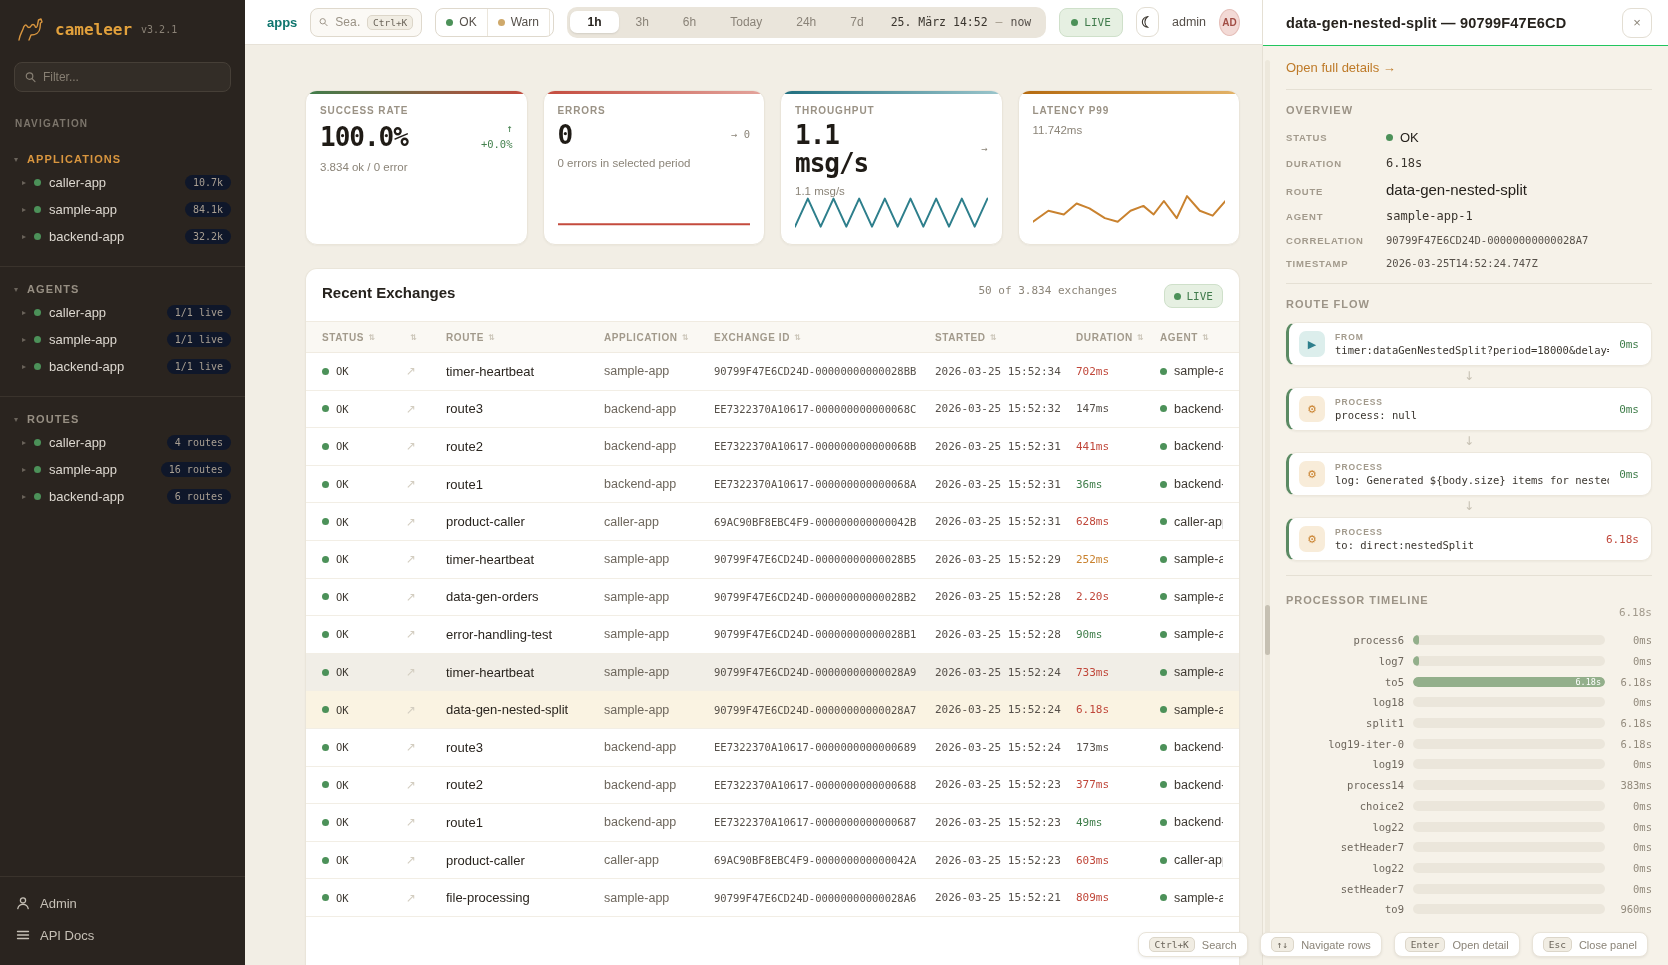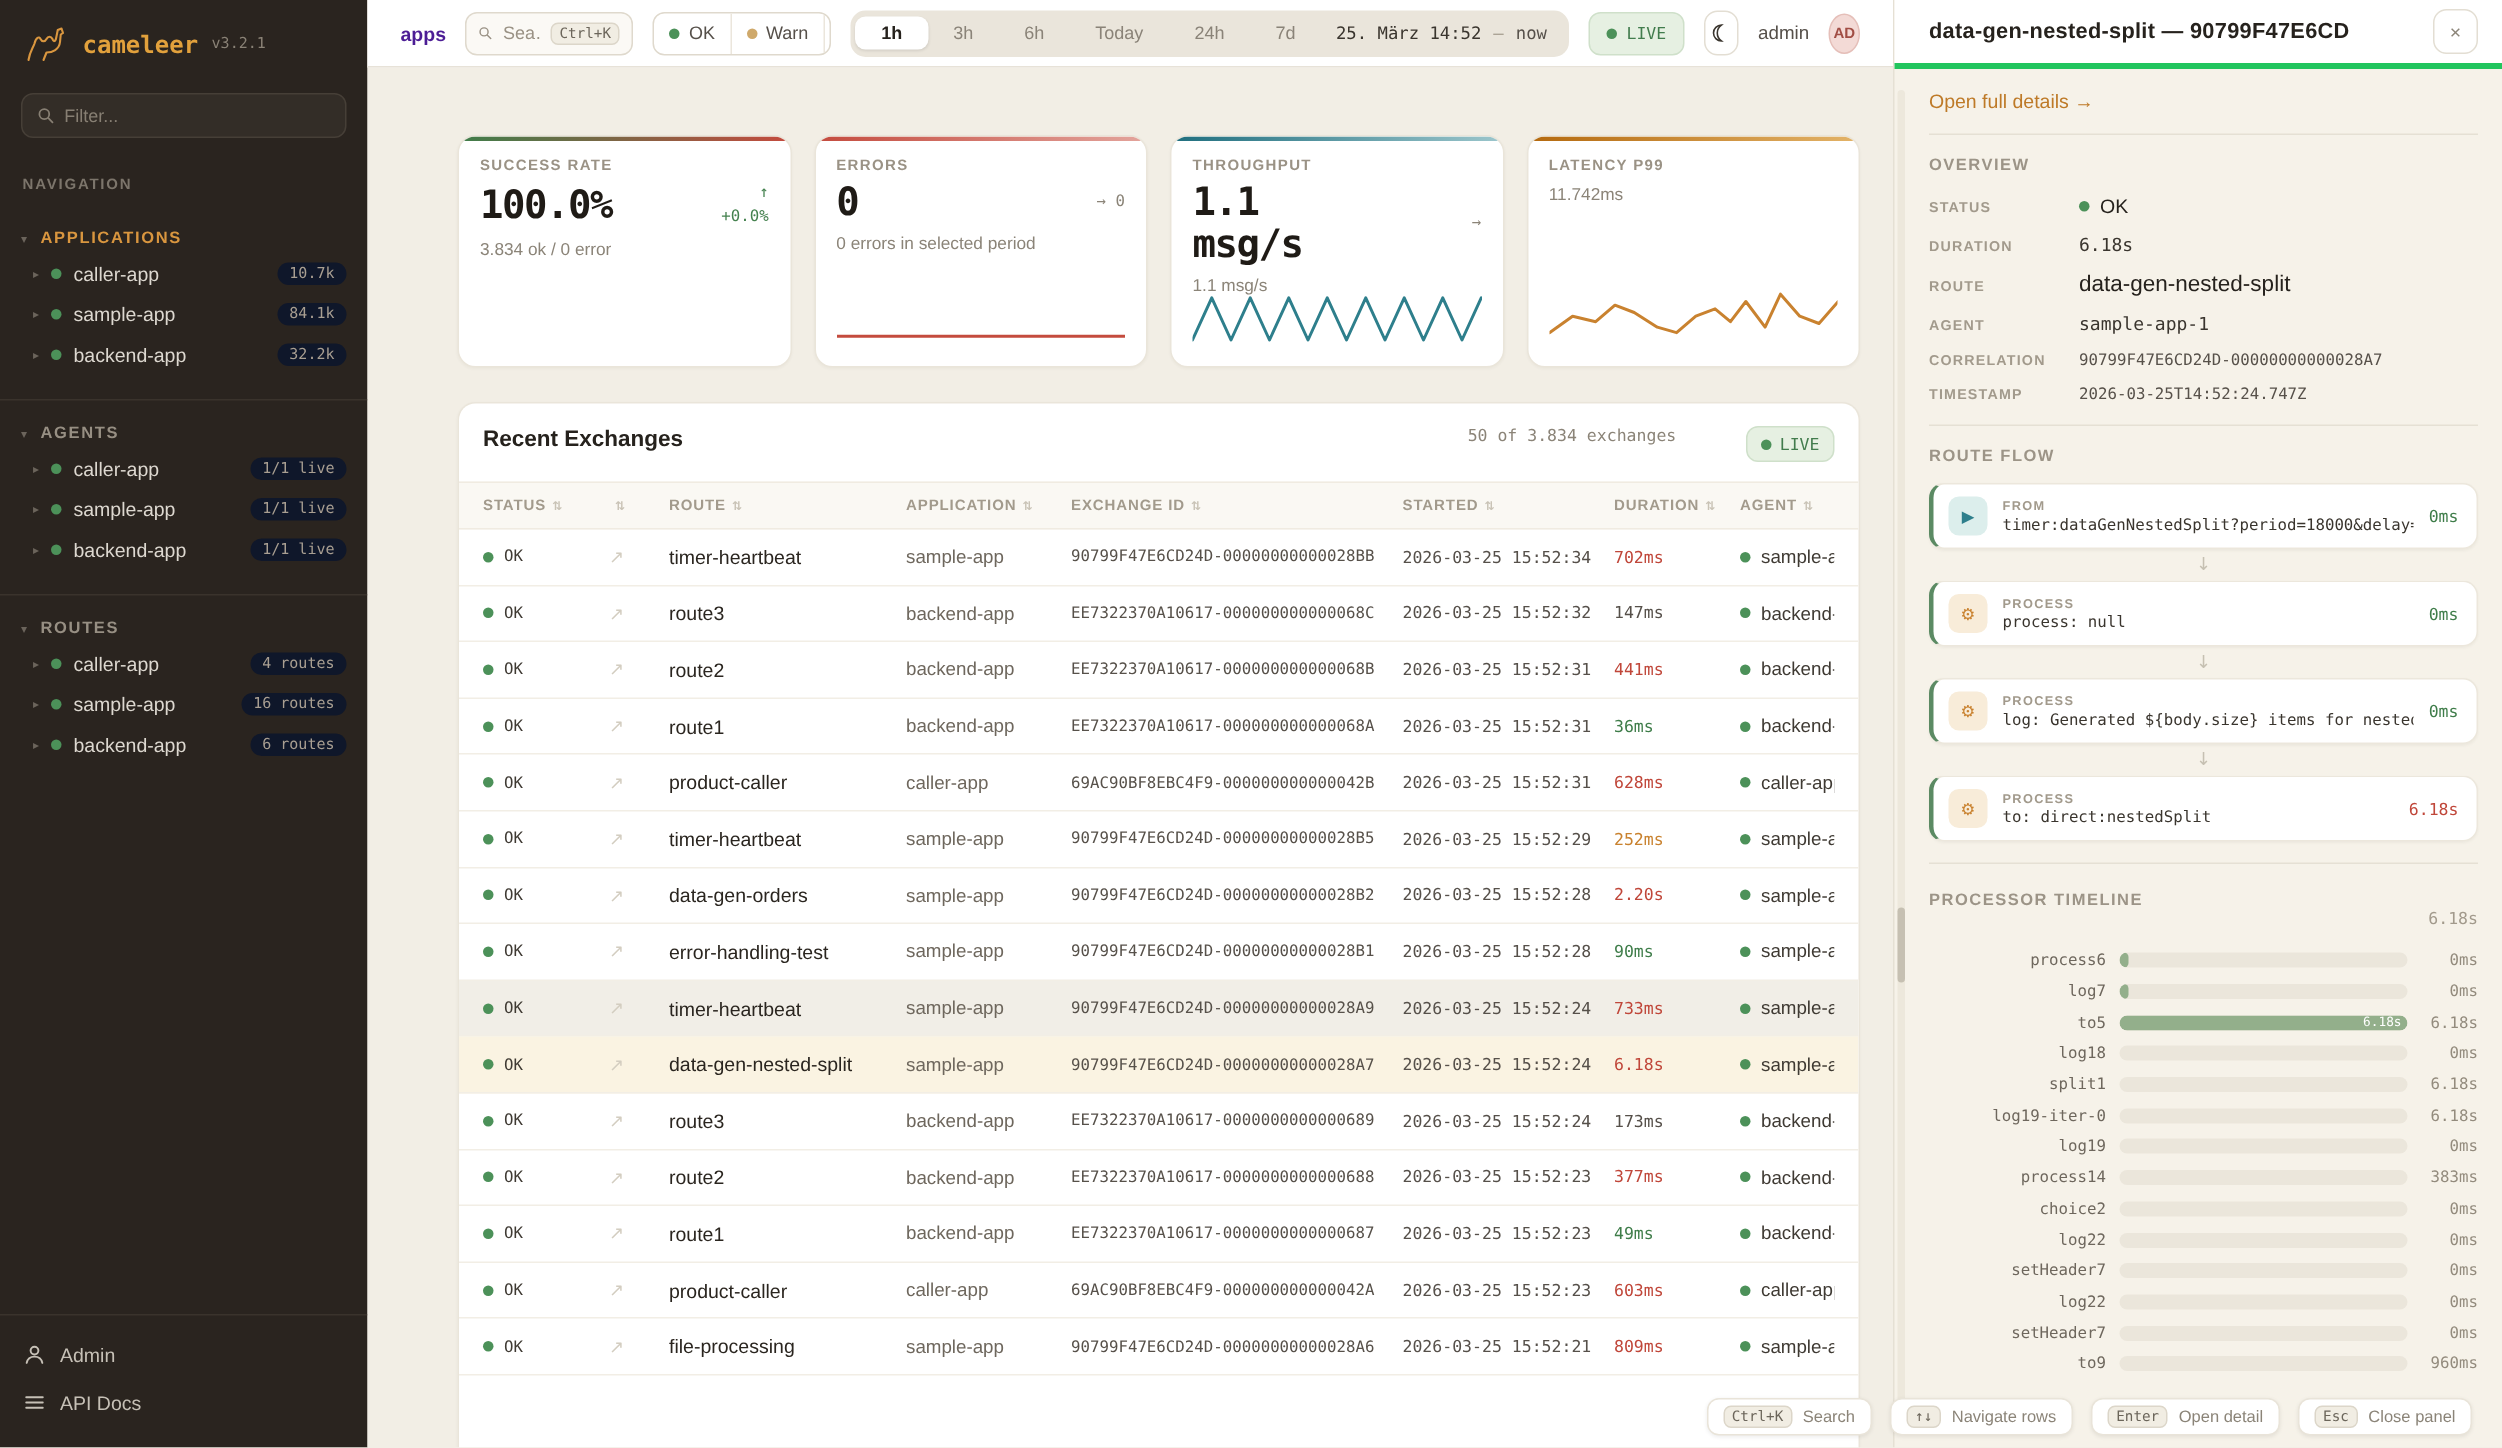--- a/index.html
+++ b/index.html
@@ -32,21 +32,21 @@
   .item-name { font-size:13px; color:#DDD8D0; }
   .badge { margin-left:auto; background:#0f172a; color:#A99F92; border-radius:9px;
     padding:2px 8px; font-size:10px; font-family:"DejaVu Sans Mono",monospace; }
   .sidebar-footer { margin-top:auto; border-top:1px solid #3A332C; padding:10px 16px 14px 16px; }
   .foot-item { display:flex; align-items:center; gap:10px; height:32px; color:#C6C0B6; font-size:13px; cursor:pointer; }
 
   
   .main { flex:1; display:flex; flex-direction:column; min-width:0; background:#F2EEE5; position:relative; }
   .topbar { height:45px; min-height:45px; background:#FFFFFF; border-bottom:1px solid #E7E2D8;
     display:flex; align-items:center; padding:0 22px; gap:13px; }
-  .ctx-label { font-size:13px; font-weight:bold; color:#4c1d95; }
+  .ctx-label { font-size:13px; font-weight:bold; color:#0f766e; }
   .searchbox { display:flex; align-items:center; gap:7px; border:1px solid #DFD9CD; background:#FBF9F5;
     border-radius:8px; height:29px; padding:0 8px; width:112px; }
   .search-ph { font-size:12px; color:#9A9285; white-space:nowrap; overflow:hidden; }
   .kbd { font-family:"DejaVu Sans Mono",monospace; font-size:9.5px; color:#6B655A; background:#F1EDE3;
     border:1px solid #DCD6C9; border-radius:5px; padding:1px 5px; white-space:nowrap; }
   .filter-group { display:flex; border:1px solid #DFD9CD; background:#fff; border-radius:8px; overflow:hidden; height:29px; }
   .filter-chip { display:flex; align-items:center; gap:6px; padding:0 10px; font-size:12px; color:#56504A; cursor:pointer; }
   .filter-chip + .filter-chip { border-left:1px solid #EBE6DC; }
   .fdot { width:7px; height:7px; border-radius:50%; }
   .segment { display:flex; align-items:center; background:#EAE5DB; border-radius:10px; padding:3px; height:31px; }
@@ -106,21 +106,21 @@
   .c-id { font-family:"DejaVu Sans Mono",monospace; font-size:10.5px; color:#57514A; white-space:nowrap; }
   .c-started { font-family:"DejaVu Sans Mono",monospace; font-size:11px; color:#56504A; white-space:nowrap; }
   .c-dur { font-family:"DejaVu Sans Mono",monospace; font-size:11px; }
   .d-red { color:#C0473A; } .d-green { color:#3F7D4A; } .d-orange { color:#C9822F; } .d-neutral { color:#56504A; }
   .c-agent { display:flex; align-items:center; gap:7px; overflow:hidden; }
   .c-agent .nm { font-size:12.5px; color:#3F3A33; white-space:nowrap; overflow:hidden; max-width:64px; }
 
   
   .panel { width:406px; min-width:406px; background:#F6F2E9; border-left:1px solid #E5E0D4;
     display:flex; flex-direction:column; position:relative; }
-  .panel-head { height:46px; min-height:46px; background:#FFFFFF; border-bottom:4px solid #22c55e;
+  .panel-head { height:46px; min-height:46px; background:#FFFFFF; border-bottom:1px solid #22c55e;
     display:flex; align-items:center; padding:0 16px 0 23px; }
   .panel-title { font-size:14.5px; font-weight:bold; color:#26221D; letter-spacing:.2px; }
   .close-btn { margin-left:auto; width:30px; height:30px; border:1px solid #E3DED3; background:#fff;
     border-radius:9px; color:#8B8478; font-size:13px; display:flex; align-items:center; justify-content:center; cursor:pointer; }
   .panel-body { padding:14px 16px 0 23px; position:relative; flex:1; overflow:hidden; }
   .open-link { font-size:13px; color:#BE7A28; cursor:pointer; }
   .pdiv { height:1px; background:#E5E0D4; margin:14px 0 14px 0; }
   .pheading { font-size:11px; font-weight:bold; letter-spacing:1px; color:#9C9487; }
   .ov-grid { margin-top:14px; display:grid; grid-template-columns:100px 1fr; row-gap:11px; align-items:baseline; }
   .ov-label { font-size:9.5px; font-weight:bold; letter-spacing:.8px; color:#A29A8C; }

